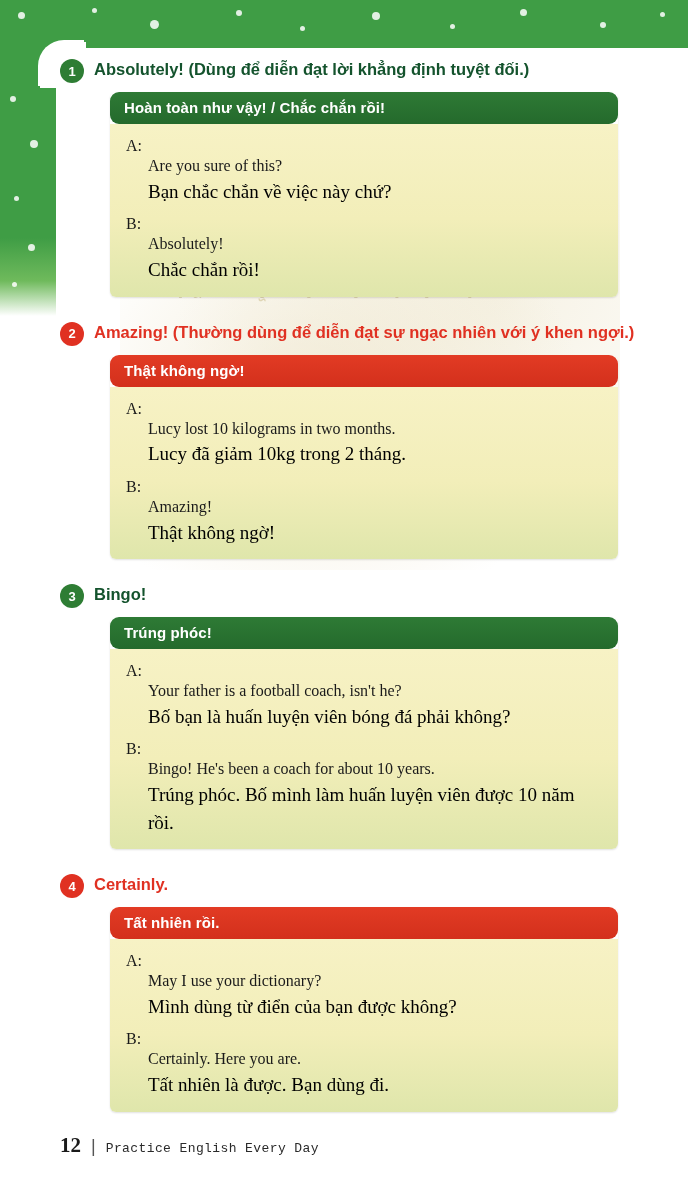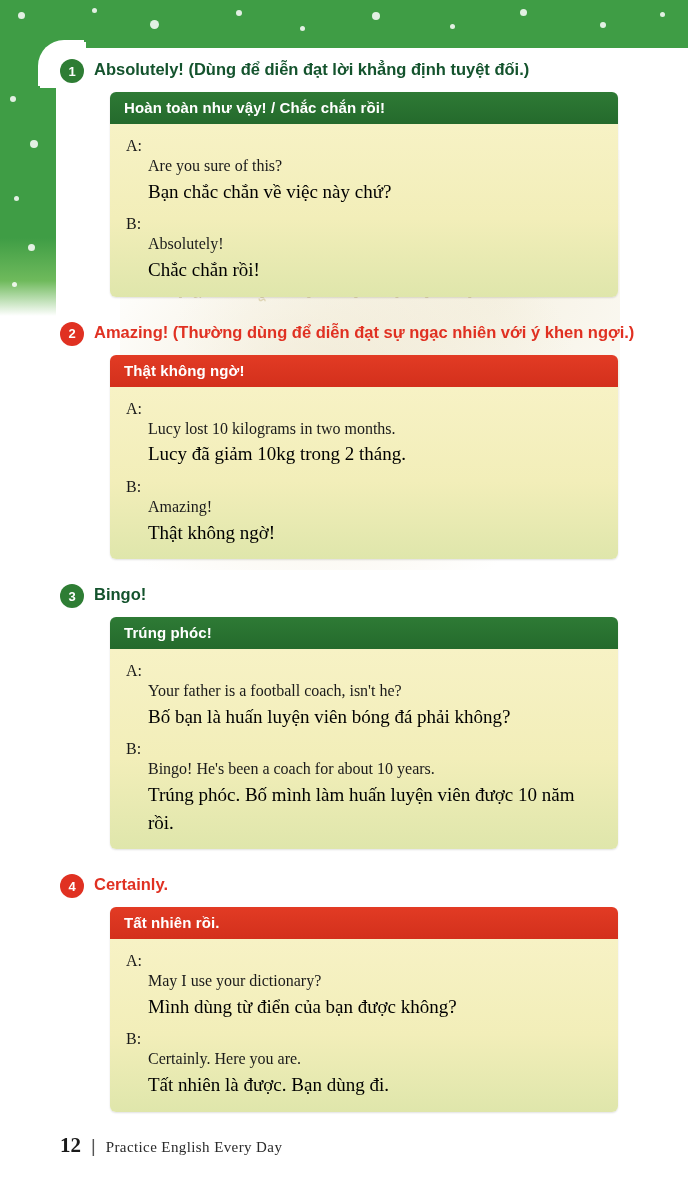--- a/index.html
+++ b/index.html
@@ -132,20 +132,21 @@
     border-radius: 6px;
     overflow: hidden;
     box-shadow: 0 1px 2px rgba(0,0,0,.12);
   }
   .card-head {
     padding: 7px 14px 8px;
     color: #ffffff;
     font-size: 15px;
     font-weight: bold;
     letter-spacing: .1px;
+    border-radius: 9px;
   }
   .card-head.green {
     background: linear-gradient(180deg, #2e7a35 0%, #246a2c 100%);
   }
   .card-head.red {
     background: linear-gradient(180deg, #e23b24 0%, #d3301c 100%);
   }
   .card-body {
     background: linear-gradient(180deg, #f7f2c5 0%, #f2eeb9 55%, #dfe6ab 100%);
     padding: 11px 16px 13px;
@@ -188,22 +189,22 @@
     font-size: 21px;
     font-weight: bold;
     color: #1a1a1a;
   }
   .pg-sep {
     margin: 0 10px;
     font-size: 18px;
     color: #555;
   }
   .pg-title {
-    font-family: Liberation Serif, serif;
-    font-size: 15px;
+    font-family: Liberation Mono, monospace;
+    font-size: 13px;
     color: #2a2a2a;
     letter-spacing: .4px;
   }
 </style>
 </head>
 <body>
 
 <div class="page">
 
   <div class="deco-top"></div>

